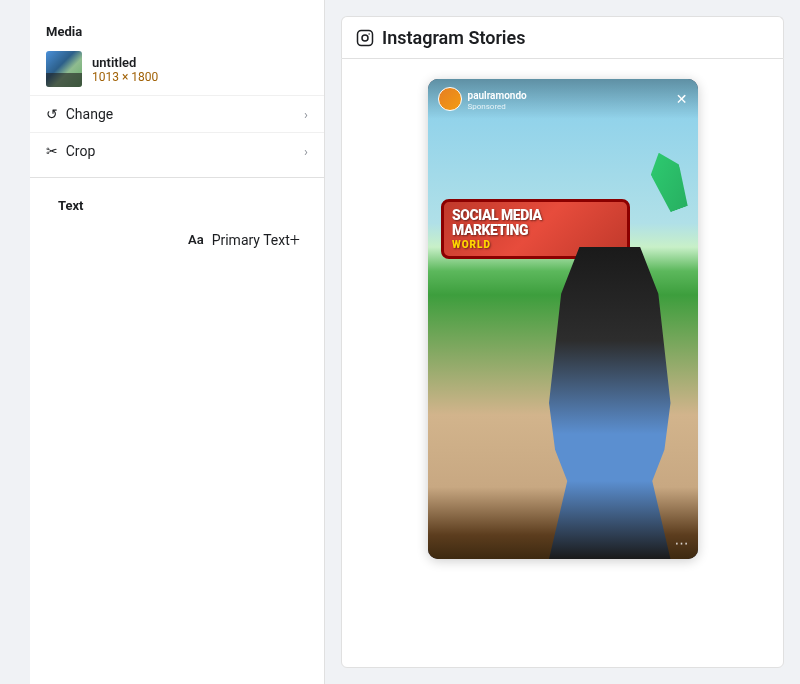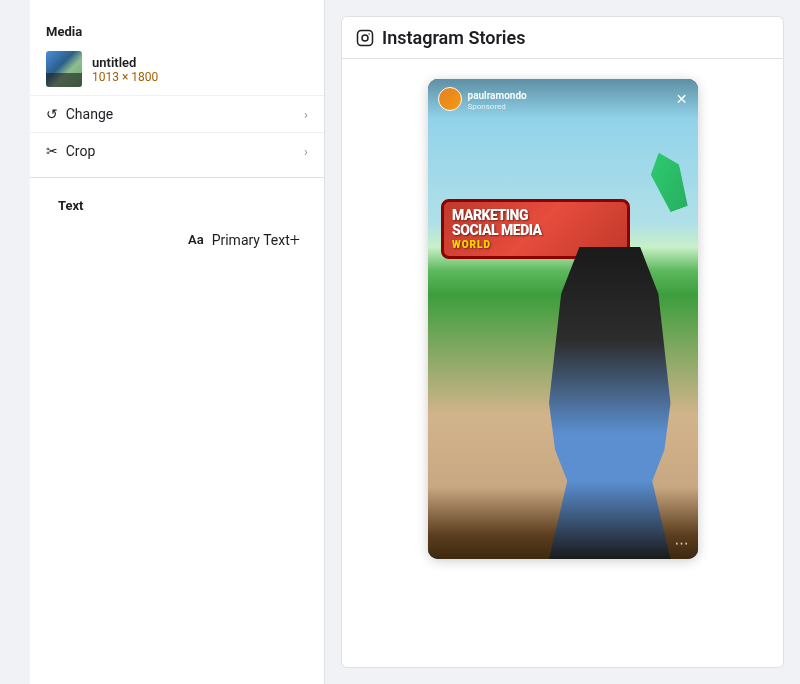--- a/index.html
+++ b/index.html
@@ -413,22 +413,22 @@
 
   <div class="preview-area">
 
     <div class="story-card">
 
       <div class="story-bg"></div>
 
       <div class="palm-leaf"></div>
 
       <div class="story-sign">
+        <div class="story-sign-text1">S<span>OCIAL MEDIA</span></div>
         <div class="story-sign-text1">M<span>ARKETING</span></div>
-        <div class="story-sign-text1">S<span>OCIAL MEDIA</span></div>
         <div class="story-sign-world">WORLD</div>
       </div>
 
       <div class="story-person"></div>
 
       <div class="story-header">
         <div class="story-user">
           <div class="story-avatar"></div>
           <div class="story-user-info">
             <span class="story-username">paulramondo</span>

